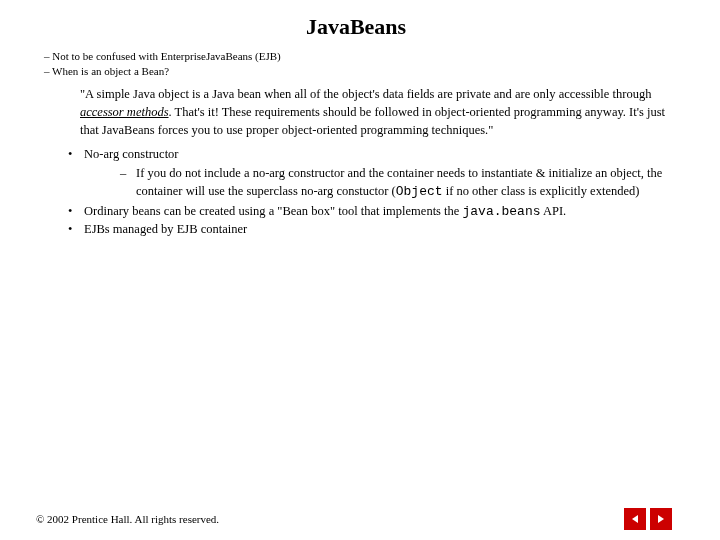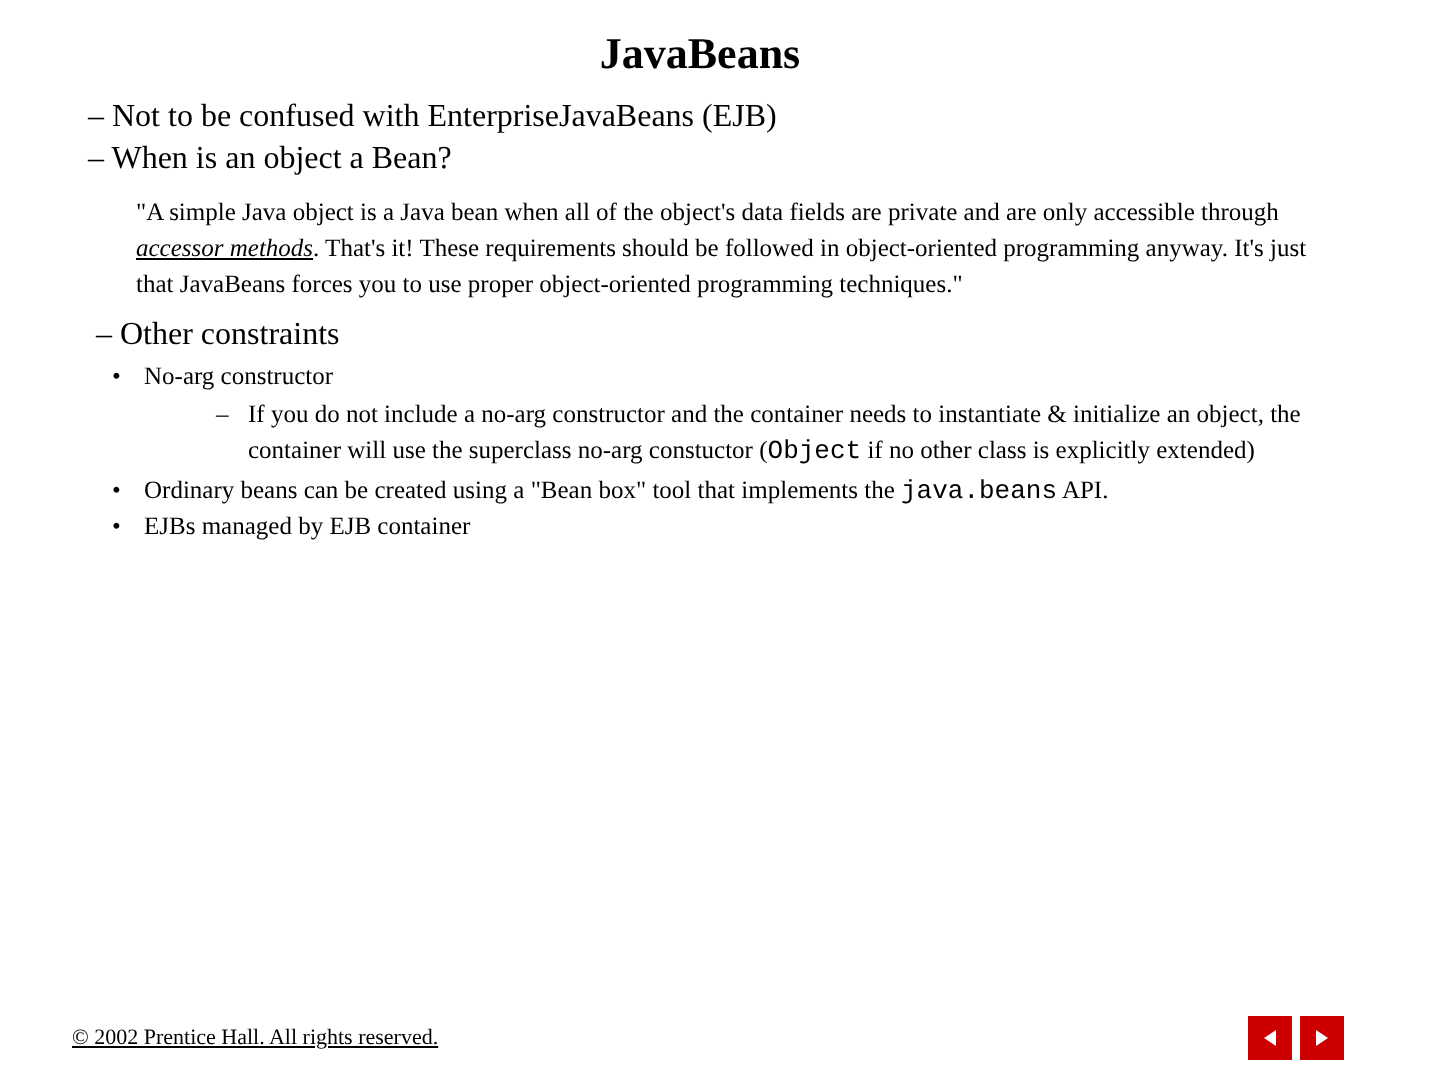--- a/index.html
+++ b/index.html
@@ -9,32 +9,32 @@
       background: #ffffff;
       font-family: "Times New Roman", Times, serif;
       font-size: 13px;
       color: #000000;
       overflow: hidden;
       position: relative;
     }
     .slide {
       width: 708px;
       height: 540px;
-      padding: 14px 36px 30px 28px;
+      padding: 14px 36px 30px 40px;
       position: relative;
     }
     .title {
       text-align: center;
       font-size: 22px;
       font-weight: bold;
       margin-bottom: 10px;
     }
     .top-bullet {
-      font-size: 16px;
-      margin-left: 16px;
+      font-size: 11px;
+      margin-left: 4px;
       margin-bottom: 3px;
     }
     .quote-block {
       margin: 8px 0 8px 40px;
       font-size: 12.5px;
       line-height: 1.45;
     }
     .quote-block .italic {
       font-style: italic;
       text-decoration: underline;
@@ -77,21 +77,20 @@
       font-size: 13px;
     }
     .footer {
       position: absolute;
       bottom: 10px;
       left: 36px;
       right: 36px;
       display: flex;
       align-items: center;
       font-size: 11px;
-      text-decoration: underline;
     }
     .footer-text {
       flex: 1;
     }
     .nav-buttons {
       display: flex;
       gap: 4px;
     }
     .nav-btn {
       width: 22px;
@@ -116,21 +115,20 @@
 
   <div class="title">JavaBeans</div>
 
   <div class="top-bullet">– Not to be confused with EnterpriseJavaBeans (EJB)</div>
   <div class="top-bullet">– When is an object a Bean?</div>
 
   <div class="quote-block">
     <span>"A simple Java object is a Java bean when all of the object's data fields are private and are only accessible through </span><span class="italic">accessor methods</span><span>. That's it! These requirements should be followed in object-oriented programming anyway. It's just that JavaBeans forces you to use proper object-oriented programming techniques."</span>
   </div>
 
-  <div class="section-heading">– Other constraints</div>
 
   <div class="bullet-l2">
     <span>No-arg constructor</span>
   </div>
   <div class="bullet-l3">
     <div class="bullet-l3-item">
       <span>If you do not include a no-arg constructor and the container needs to instantiate &amp; initialize an object, the container will use the superclass no-arg constuctor (<span class="mono">Object</span> if no other class is explicitly extended)</span>
     </div>
   </div>
 

